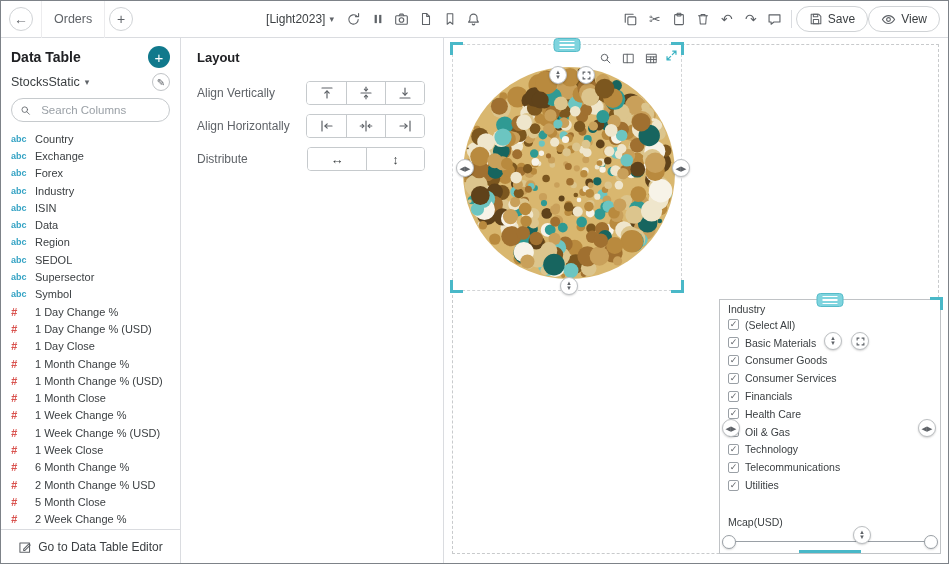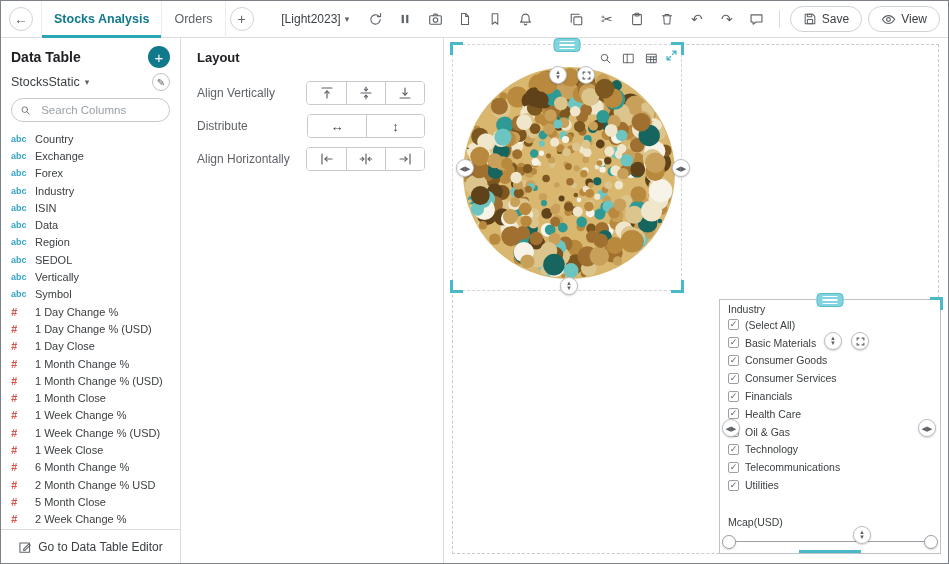--- a/index.html
+++ b/index.html
@@ -10,21 +10,21 @@
   .topbar{height:37px;display:flex;align-items:center;border-bottom:1px solid #dadce0;padding:0 8px;gap:4px;}
   .circle-btn{width:24px;height:24px;border:1px solid #d0d3d6;border-radius:50%;display:flex;align-items:center;
        justify-content:center;color:#5f6368;font-size:13px;cursor:pointer;flex:0 0 auto;background:#fff;}
   .tabs{display:flex;height:37px;margin-left:4px;border-left:1px solid #ececee;}
   .tab{display:flex;align-items:center;padding:0 12px;font-size:12.5px;color:#5f6368;position:relative;
        border-right:1px solid #ececee;cursor:pointer;white-space:nowrap;}
   .tab.active{color:#10798c;font-weight:bold;}
   .tab.active::after{content:'';position:absolute;left:0;right:0;bottom:0;height:3px;background:#2aa7b5;}
   .icon-btn{width:24px;height:24px;display:flex;align-items:center;justify-content:center;color:#5f6368;cursor:pointer;flex:0 0 auto;}
   .glyph{font-size:14px;color:#5f6368;line-height:1;}
-  .center-group,.right-group{display:flex;align-items:center;gap:6px;}
+  .center-group,.right-group{display:flex;align-items:center;}
   .theme-select{display:flex;align-items:center;gap:4px;font-size:12px;color:#3c4043;cursor:pointer;margin-right:8px;}
   .caret{font-size:9px;color:#5f6368;}
   .vdiv{width:1px;height:18px;background:#dadce0;margin:0 4px;}
   .pill{display:flex;align-items:center;gap:5px;height:26px;padding:0 12px;border:1px solid #d0d3d6;border-radius:13px;
        background:#fff;font-size:12px;color:#3c4043;cursor:pointer;font-family:inherit;}
   .ic{stroke:#5f6368;fill:none;stroke-width:1.2;stroke-linecap:round;stroke-linejoin:round;}
   
   .main{display:flex;height:526px;}
   
   .sidebar{width:180px;border-right:1px solid #dadce0;display:flex;flex-direction:column;flex:0 0 auto;}
@@ -96,21 +96,20 @@
 </head>
 <body>
 
 <div class="app">
 
   <header class="topbar">
     <div class="circle-btn">
       <span class="glyph">←</span>
     </div>
     <nav class="tabs">
-      <div class="tab active">Stocks Analysis</div>
       <div class="tab">Orders</div>
     </nav>
     <div class="circle-btn">
       <span class="glyph">+</span>
     </div>
 
     <div style="flex:1"></div>
 
     <div class="center-group">
       <div class="theme-select">
@@ -271,21 +270,21 @@
               <span class="col-label">Region</span>
             </div>
 
             <div class="col-item">
               <span class="col-prefix">abc</span>
               <span class="col-label">SEDOL</span>
             </div>
 
             <div class="col-item">
               <span class="col-prefix">abc</span>
-              <span class="col-label">Vertically</span>
+              <span class="col-label">Supersector</span>
             </div>
 
             <div class="col-item">
               <span class="col-prefix">abc</span>
               <span class="col-label">Symbol</span>
             </div>
           </div>
         <div>
 
             <div class="col-item">
@@ -389,32 +388,20 @@
             <svg class="ic" width="16" height="16" viewBox="0 0 16 16">
               <path d="M3 13h10"></path>
                 <path d="M8 3v7"></path>
                 <path d="M5.8 7.8L8 10l2.2-2.2"></path>
               </svg>
           </div>
         </div>
       </div>
 
       <div class="lp-row">
-        <span class="lp-label">Distribute</span>
-        <div class="btn-group">
-          <div class="gbtn wide">
-            <span class="glyph">↔</span>
-          </div>
-          <div class="gbtn wide">
-            <span class="glyph">↕</span>
-          </div>
-        </div>
-      </div>
-
-      <div class="lp-row">
         <span class="lp-label">Align Horizontally</span>
         <div class="btn-group">
           <div class="gbtn">
             <svg class="ic" width="16" height="16" viewBox="0 0 16 16">
               <path d="M3 3v10"></path>
                 <path d="M13 8H6"></path>
                 <path d="M8.2 5.8L6 8l2.2 2.2"></path>
               </svg>
           </div>
           <div class="gbtn">
@@ -425,20 +412,32 @@
                 <path d="M4.2 6.4L5.8 8 4.2 9.6"></path>
                 <path d="M11.8 6.4L10.2 8l1.6 1.6"></path>
               </svg>
           </div>
           <div class="gbtn">
             <svg class="ic" width="16" height="16" viewBox="0 0 16 16">
               <path d="M13 3v10"></path>
                 <path d="M3 8h7"></path>
                 <path d="M7.8 5.8L10 8l-2.2 2.2"></path>
               </svg>
+          </div>
+        </div>
+      </div>
+
+      <div class="lp-row">
+        <span class="lp-label">Distribute</span>
+        <div class="btn-group">
+          <div class="gbtn wide">
+            <span class="glyph">↔</span>
+          </div>
+          <div class="gbtn wide">
+            <span class="glyph">↕</span>
           </div>
         </div>
       </div>
     </section>
 
     <section class="canvas">
       <div class="canvas-dashed"></div>
 
       <div class="viz">
         <div class="corner tl"></div>

